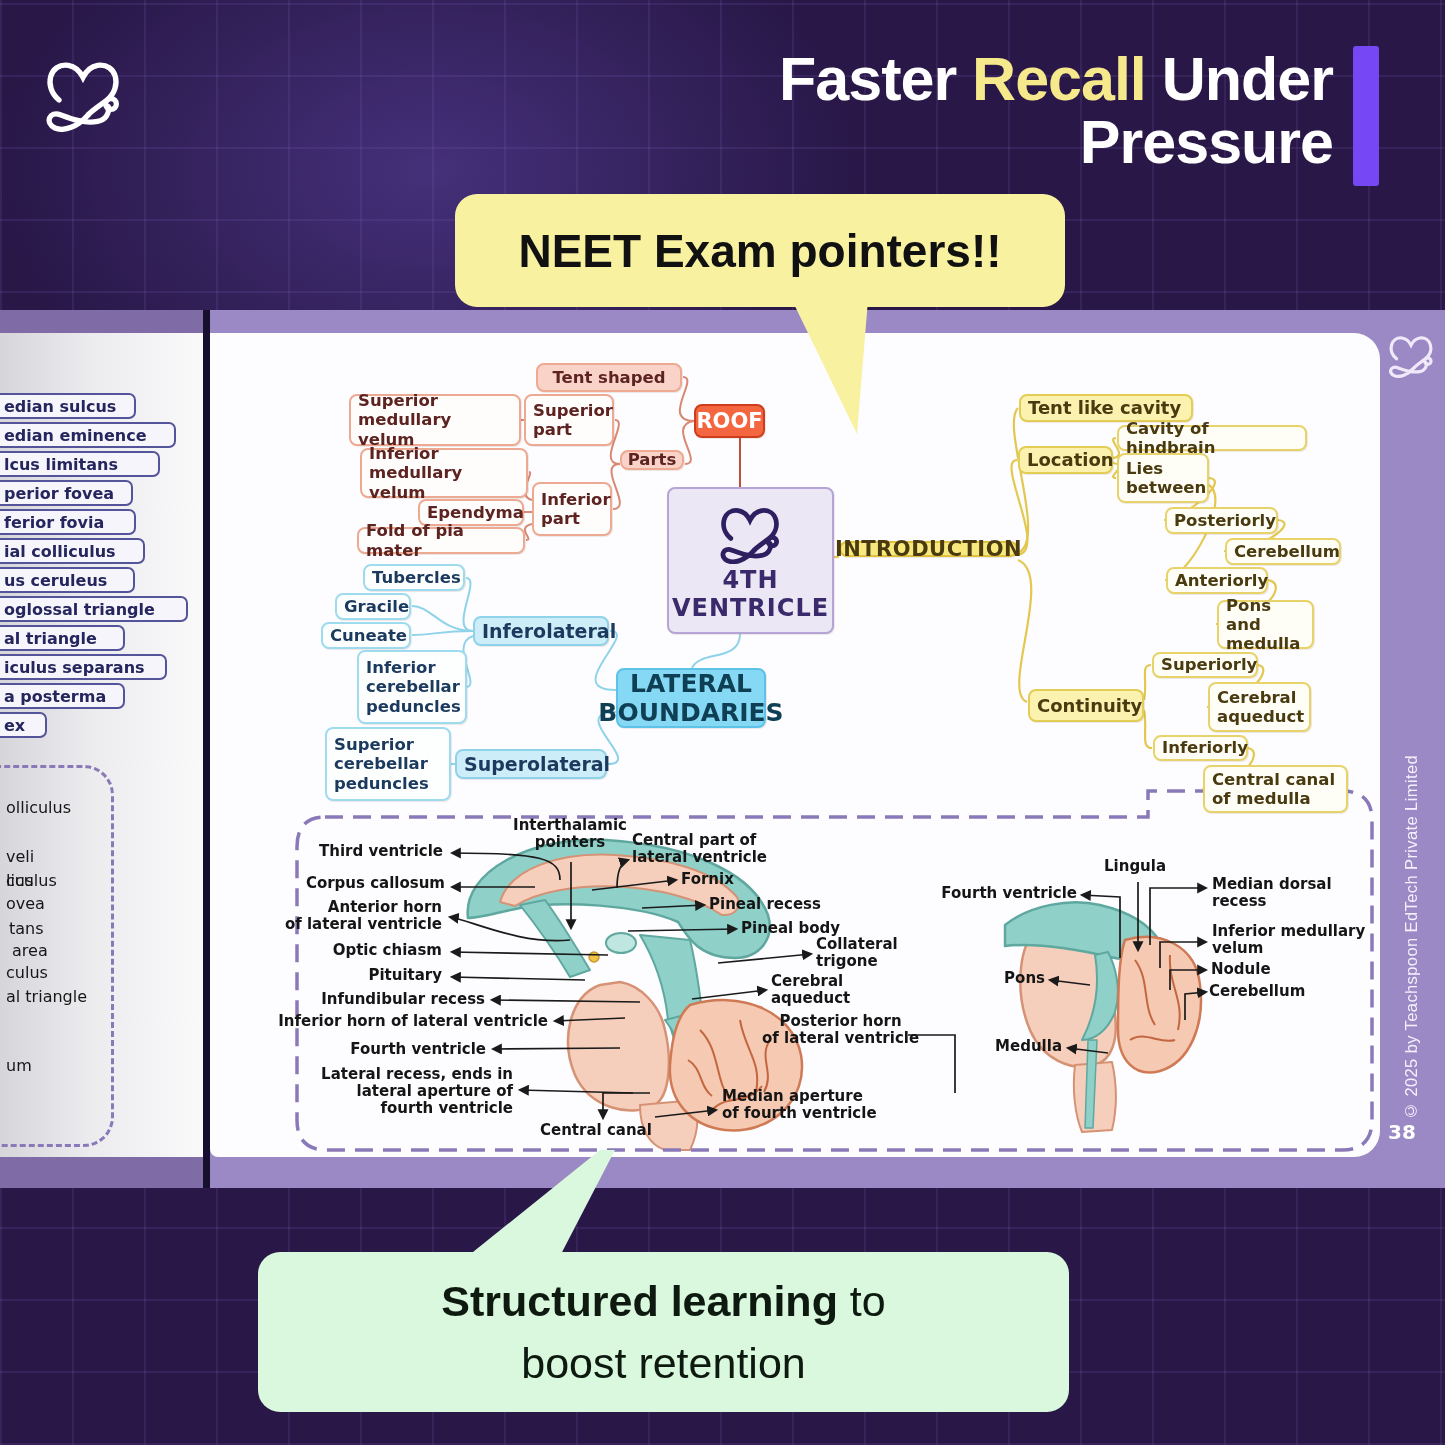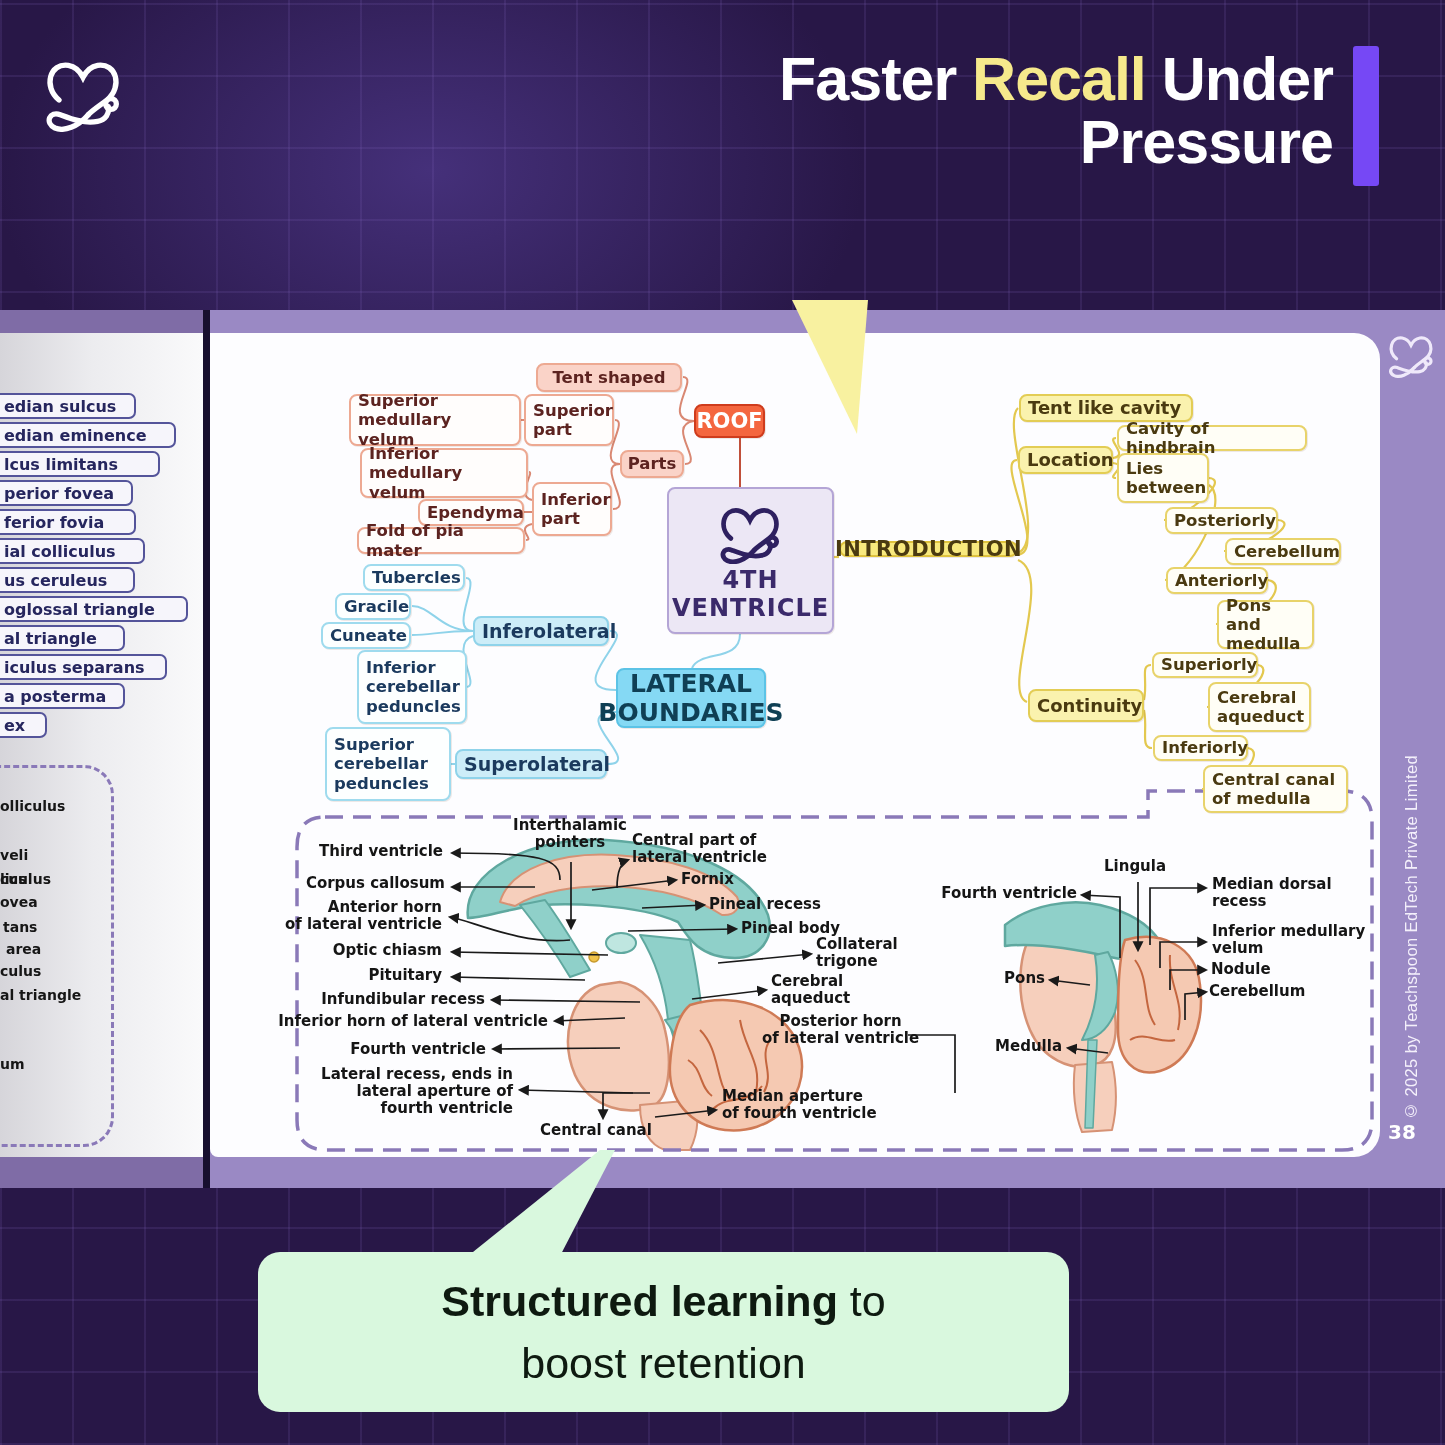--- a/index.html
+++ b/index.html
@@ -25,21 +25,21 @@
   
   .band{position:absolute;left:0;top:310px;width:1445px;height:878px;background:#9a89c4;z-index:1;}
   .band-left{position:absolute;left:0;top:310px;width:204px;height:878px;background:#7f6ca6;z-index:1;}
   .left-page{position:absolute;left:0;top:333px;width:204px;height:824px;z-index:2;
     background:linear-gradient(90deg,#d6d5da 0%,#ececef 45%,#fafafb 100%);}
   .spine{position:absolute;left:203px;top:310px;width:7px;height:878px;background:#170f2e;z-index:2;}
   .card{position:absolute;left:210px;top:333px;width:1170px;height:824px;background:#fdfdff;z-index:2;
     border-radius:0 26px 26px 8px;}
   .lbox{position:absolute;background:#f6f5fb;border:2px solid#54549a;border-radius:7px;color:#26265e;
     font-weight:bold;font-size:16px;line-height:22px;padding:1px 6px 1px 4px;box-sizing:border-box;height:26px;z-index:5;}
-  .frag{position:absolute;font-weight:bold;font-size:14px;color:#161616;z-index:5;}
+  .frag{position:absolute;font-weight:normal;font-size:16px;color:#161616;z-index:5;padding-left:6px;}
   .ldash{position:absolute;left:-62px;top:765px;width:176px;height:382px;border:3px dashed #8a79b8;border-radius:30px;z-index:4;box-sizing:border-box;}
   
   .node{position:absolute;border-radius:8px;border:2px solid;display:flex;align-items:center;z-index:5;
     padding:2px 7px;box-sizing:border-box;font-weight:bold;font-size:16.5px;line-height:1.17;white-space:pre-line;
     box-shadow:1px 1px 0 rgba(120,80,60,.12);}
   .salmon-white{background:#fffdfc;border-color:#eda992;color:#5c2320;}
   .pink{background:#fad3c8;border-color:#eda992;color:#5c2320;justify-content:center;text-align:center;}
   .roof-main{background:#f4663f;border-color:#cf3c1d;color:#fff;font-size:21px;justify-content:center;text-align:center;}
   .blue-white{background:#fdffff;border-color:#9fdbee;color:#1b3a5e;}
   .blue-light{background:#cdedf8;border-color:#8fd3ea;color:#1b3a5e;font-size:19px;}
@@ -211,21 +211,21 @@
 
   <div id="gen">
       <div class="node pink" style="left: 536px; top: 363px; width: 146px; height: 29px;">Tent shaped</div>
       <div class="node salmon-white" style="left: 349px; top: 394px; width: 172px; height: 52px;">Superior
 medullary velum</div>
       <div class="node salmon-white" style="left: 524px; top: 394px; width: 90px; height: 52px;">Superior
 part</div>
       <div class="node roof-main" style="left: 694px; top: 404px; width: 71px; height: 34px;">ROOF</div>
       <div class="node salmon-white" style="left: 360px; top: 448px; width: 168px; height: 50px;">Inferior
 medullary velum</div>
-      <div class="node pink" style="left: 620px; top: 450px; width: 64px; height: 28px;">Parts</div>
+      <div class="node pink" style="left: 620px; top: 450px; width: 64px; height: 20px;">Parts</div>
       <div class="node salmon-white" style="left: 418px; top: 499px; width: 106px; height: 27px;">Ependyma</div>
       <div class="node salmon-white" style="left: 532px; top: 482px; width: 80px; height: 54px;">Inferior
 part</div>
       <div class="node salmon-white" style="left: 357px; top: 527px; width: 168px; height: 27px;">Fold of pia mater</div>
       <div class="node blue-white" style="left: 363px; top: 564px; width: 102px; height: 27px;">Tubercles</div>
       <div class="node blue-white" style="left: 335px; top: 593px; width: 76px; height: 27px;">Gracile</div>
       <div class="node blue-white" style="left: 321px; top: 622px; width: 90px; height: 27px;">Cuneate</div>
       <div class="node blue-light" style="left: 473px; top: 616px; width: 136px; height: 30px;">Inferolateral</div>
       <div class="node blue-white" style="left: 357px; top: 650px; width: 110px; height: 74px;">Inferior
 cerebellar
@@ -325,18 +325,21 @@
   </svg>
 
   <div class="copyright">© 2025 by Teachspoon EdTech Private Limited</div>
   <div class="pagenum">38</div>
 
   <svg class="tails" viewBox="0 0 1445 1445">
     <polygon points="792,300 868,300 857,434" fill="#f8f1a0"></polygon>
     <polygon points="600,1150 615,1150 560,1256 468,1256" fill="#d9f8de"></polygon>
   </svg>
 
+  <div class="bubble bubble-top">
+    <span>NEET Exam pointers!!</span>
+  </div>
   <div class="bubble bubble-bottom">
     <div><b>Structured learning</b><span> to</span></div>
     <div>boost retention</div>
   </div>
 
 </div>
 
 </body></html>

